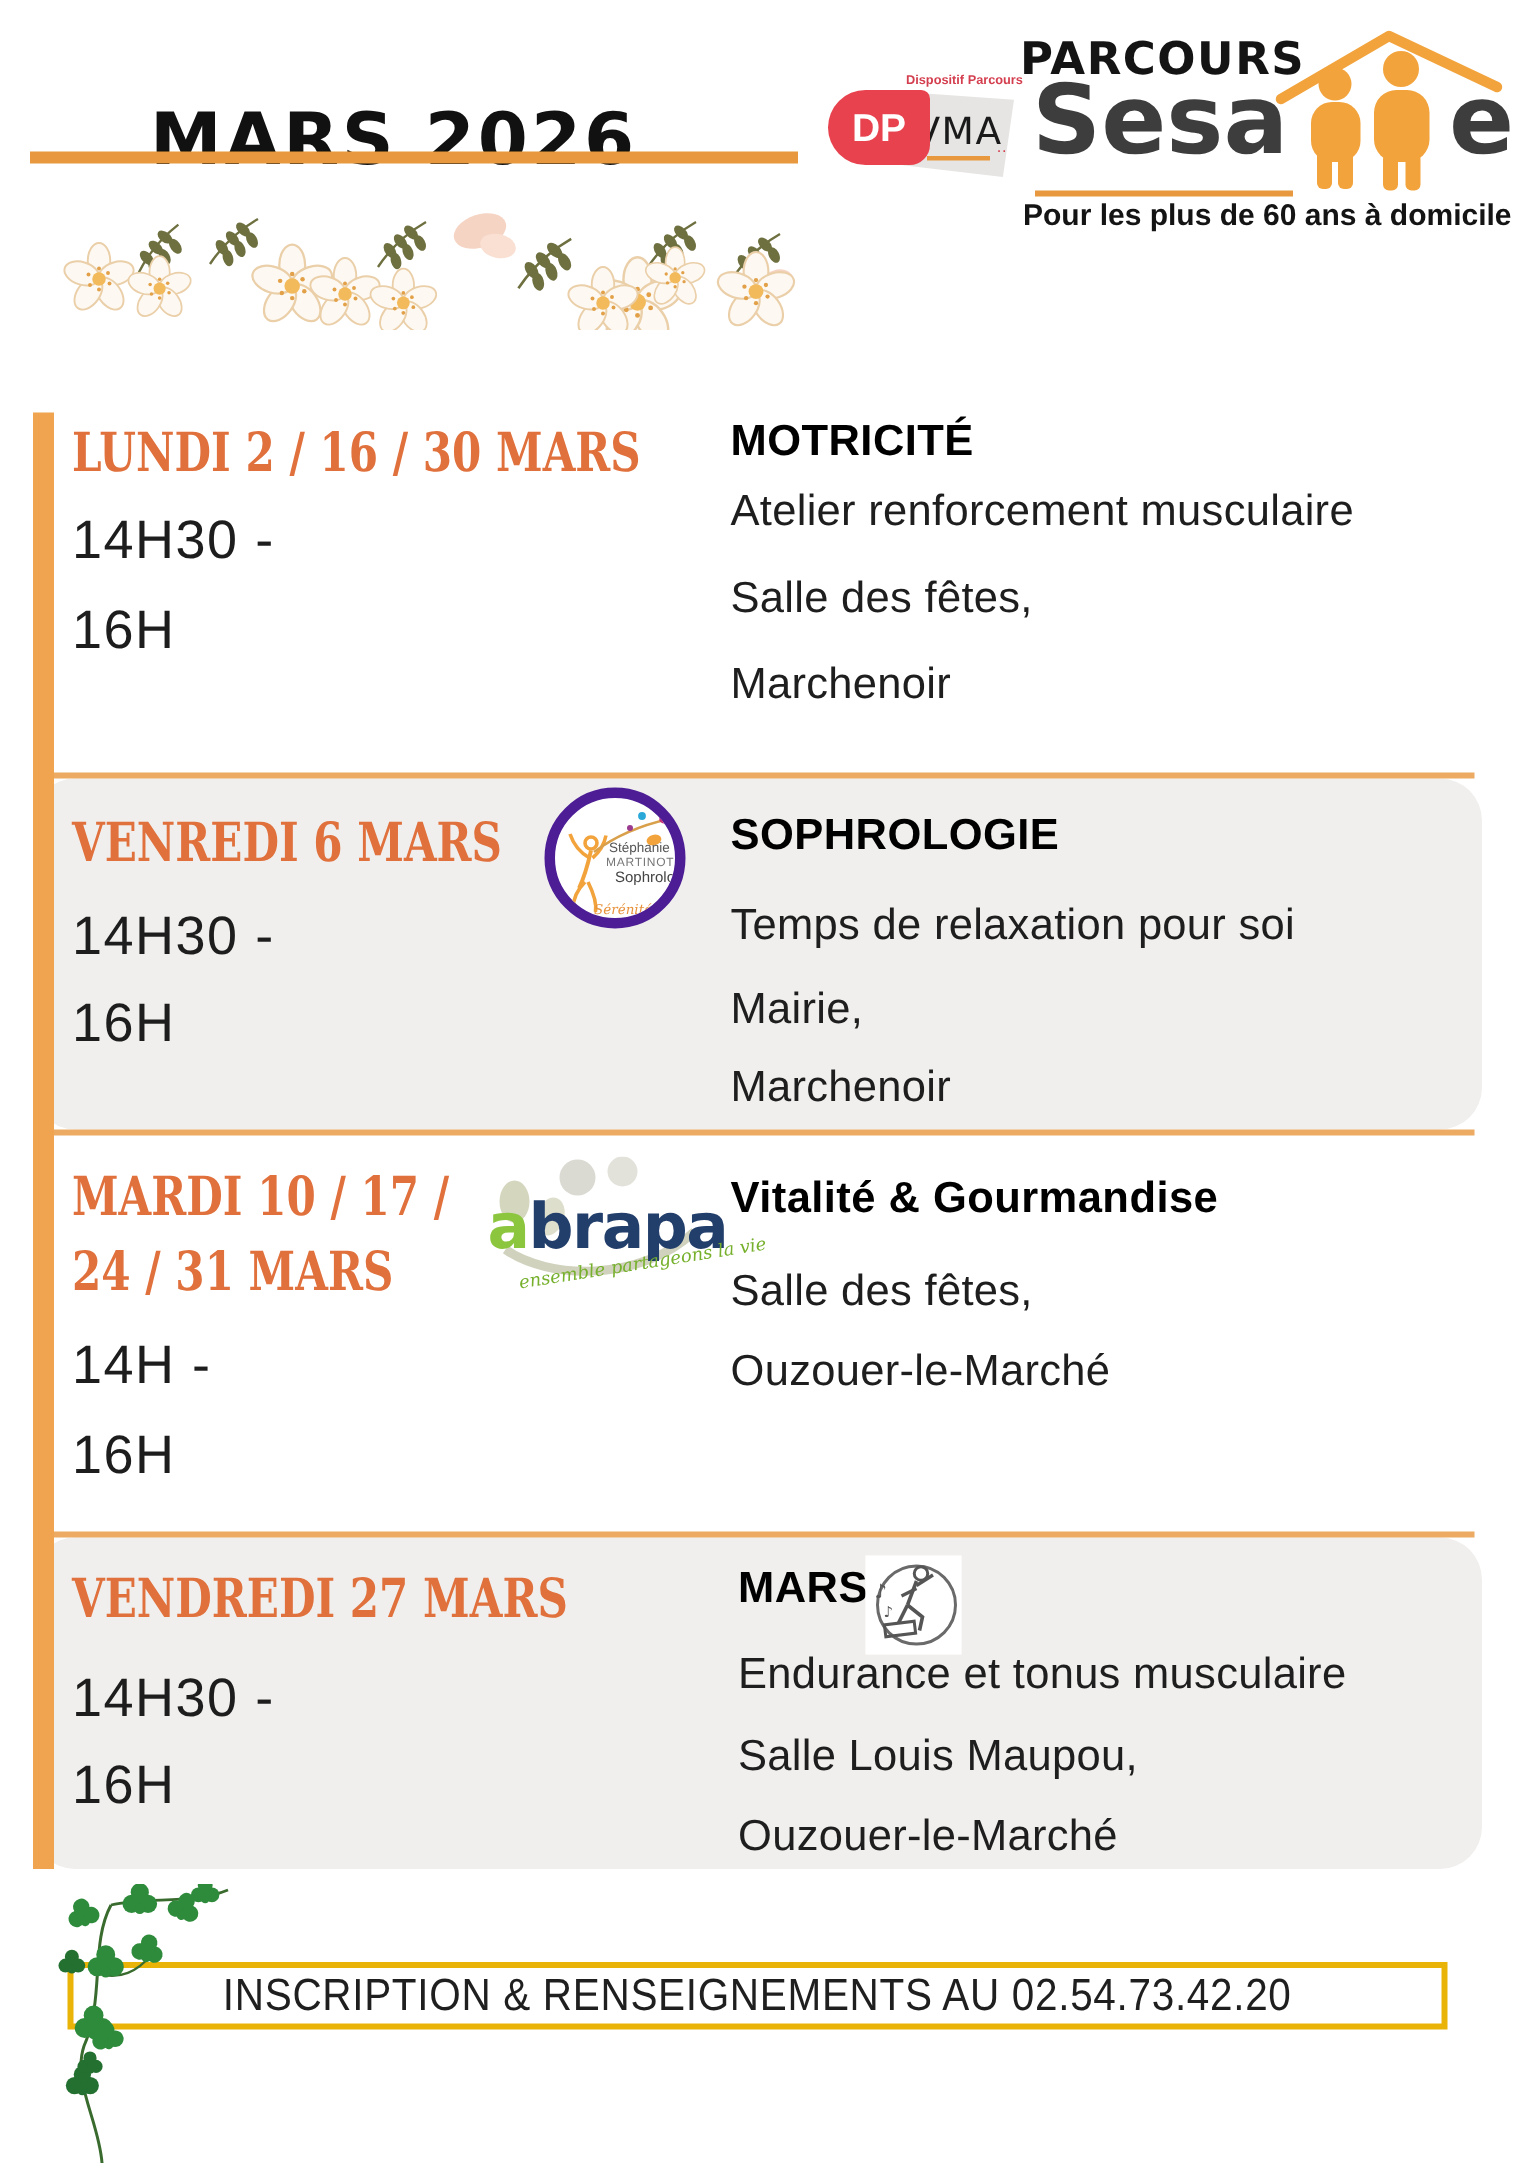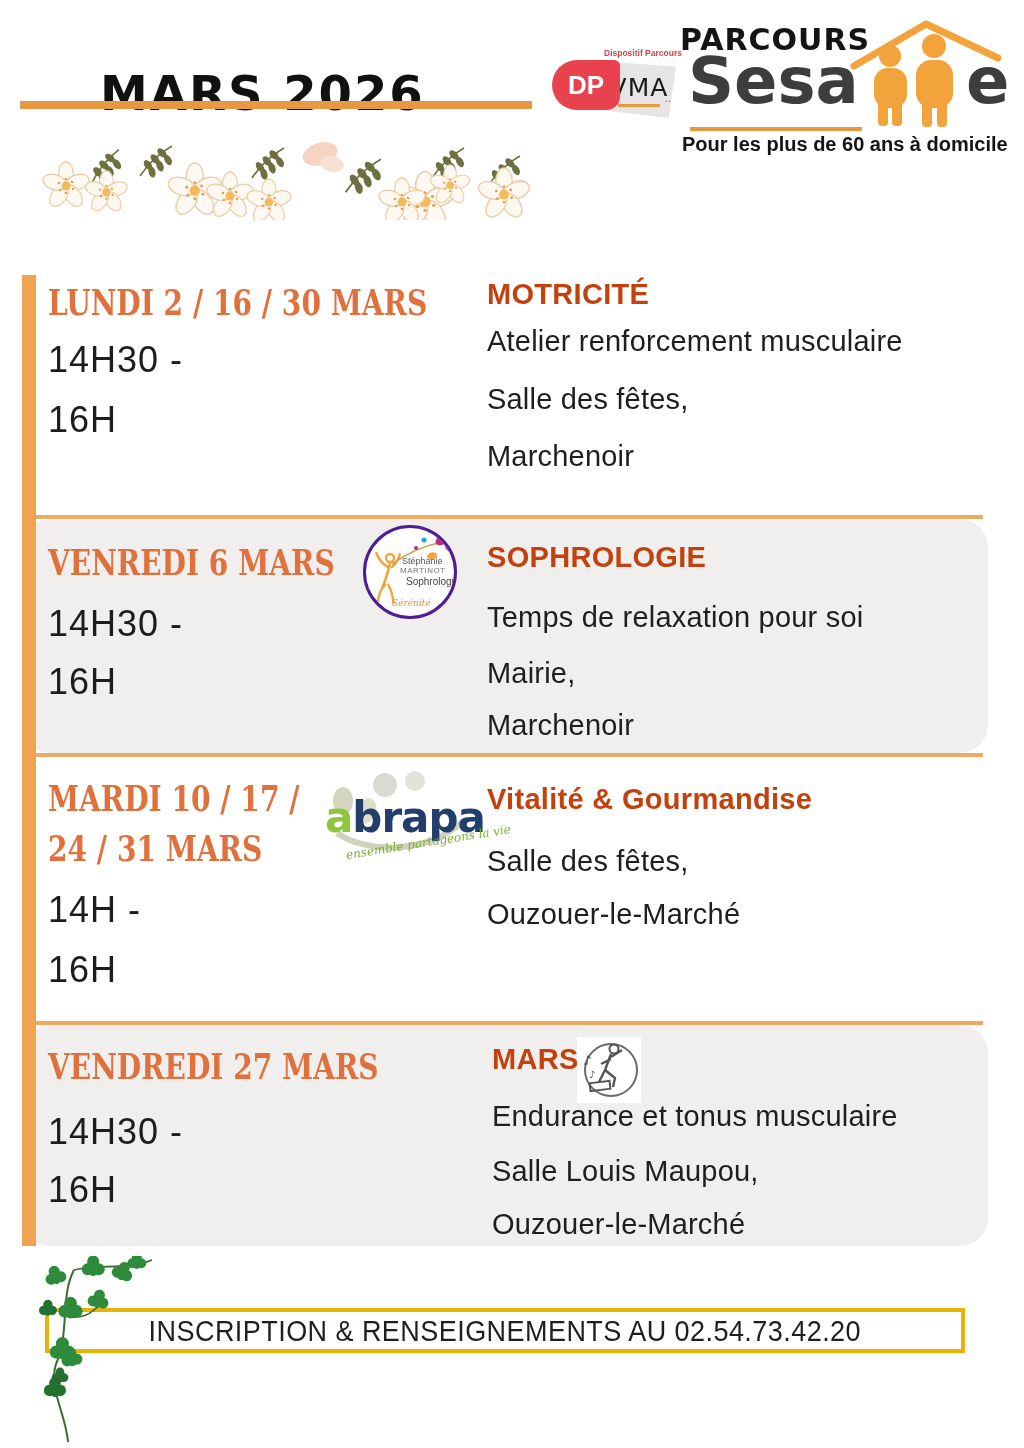--- a/index.html
+++ b/index.html
@@ -51,26 +51,26 @@
   .sep { position:absolute; left:22px; width:961px; height:4px; background:#ECAA62; z-index:5; }
   .block { position:absolute; left:22px; width:966px; }
   .block.gray { background:#F0EFED;border-radius:28px; }
   .day {
     position:absolute; left:26px; color:#E0703C;
     font-family:"DejaVu Serif","Liberation Serif",serif; font-weight:bold; font-size:36px;
     white-space:nowrap;
   }
   .day > span { display:inline-block; transform:scaleX(.78); transform-origin:left top; letter-spacing:0; }
   .time { position:absolute; left:26px; font-size:36px; color:#1d1d1d; letter-spacing:1px; white-space:nowrap; }
-  .act-title { position:absolute; left:465px; font-weight:bold; font-size:29px; color:#c2410c; letter-spacing:.3px; white-space:nowrap; }
+  .act-title { position:absolute; left:465px; font-weight:bold; font-size:29px; color:#000000; letter-spacing:.3px; white-space:nowrap; }
   .detail { position:absolute; left:465px; font-size:29px; color:#1e1e1e; letter-spacing:.2px; white-space:nowrap; }
 
   
   .sophro { position:absolute; left:341px; top:6px; width:94px; height:94px; border-radius:50%;
-    background:#fff; border:3px solid #4c1d95; overflow:hidden; z-index:4; }
+    background:#fff; border:7px solid #4c1d95; overflow:hidden; z-index:4; }
   .sophro .t1 { position:absolute; left:36px; top:28px; font-size:9px; color:#555; }
   .sophro .t2 { position:absolute; left:34px; top:38px; font-size:8px; letter-spacing:.5px; color:#777; }
   .sophro .t3 { position:absolute; left:40px; top:48px; font-size:10px; color:#444; }
   .sophro .t4 { position:absolute; left:26px; top:70px; font-size:9px; color:#E8923C;
     font-family:"DejaVu Serif",serif; font-style:italic; }
   .sophro svg { position:absolute; left:0; top:0; }
 
   
   .abrapa { position:absolute; left:301px; top:14px; width:152px; height:96px; z-index:4; }
   .abrapa svg { position:absolute; left:0; top:0; }

